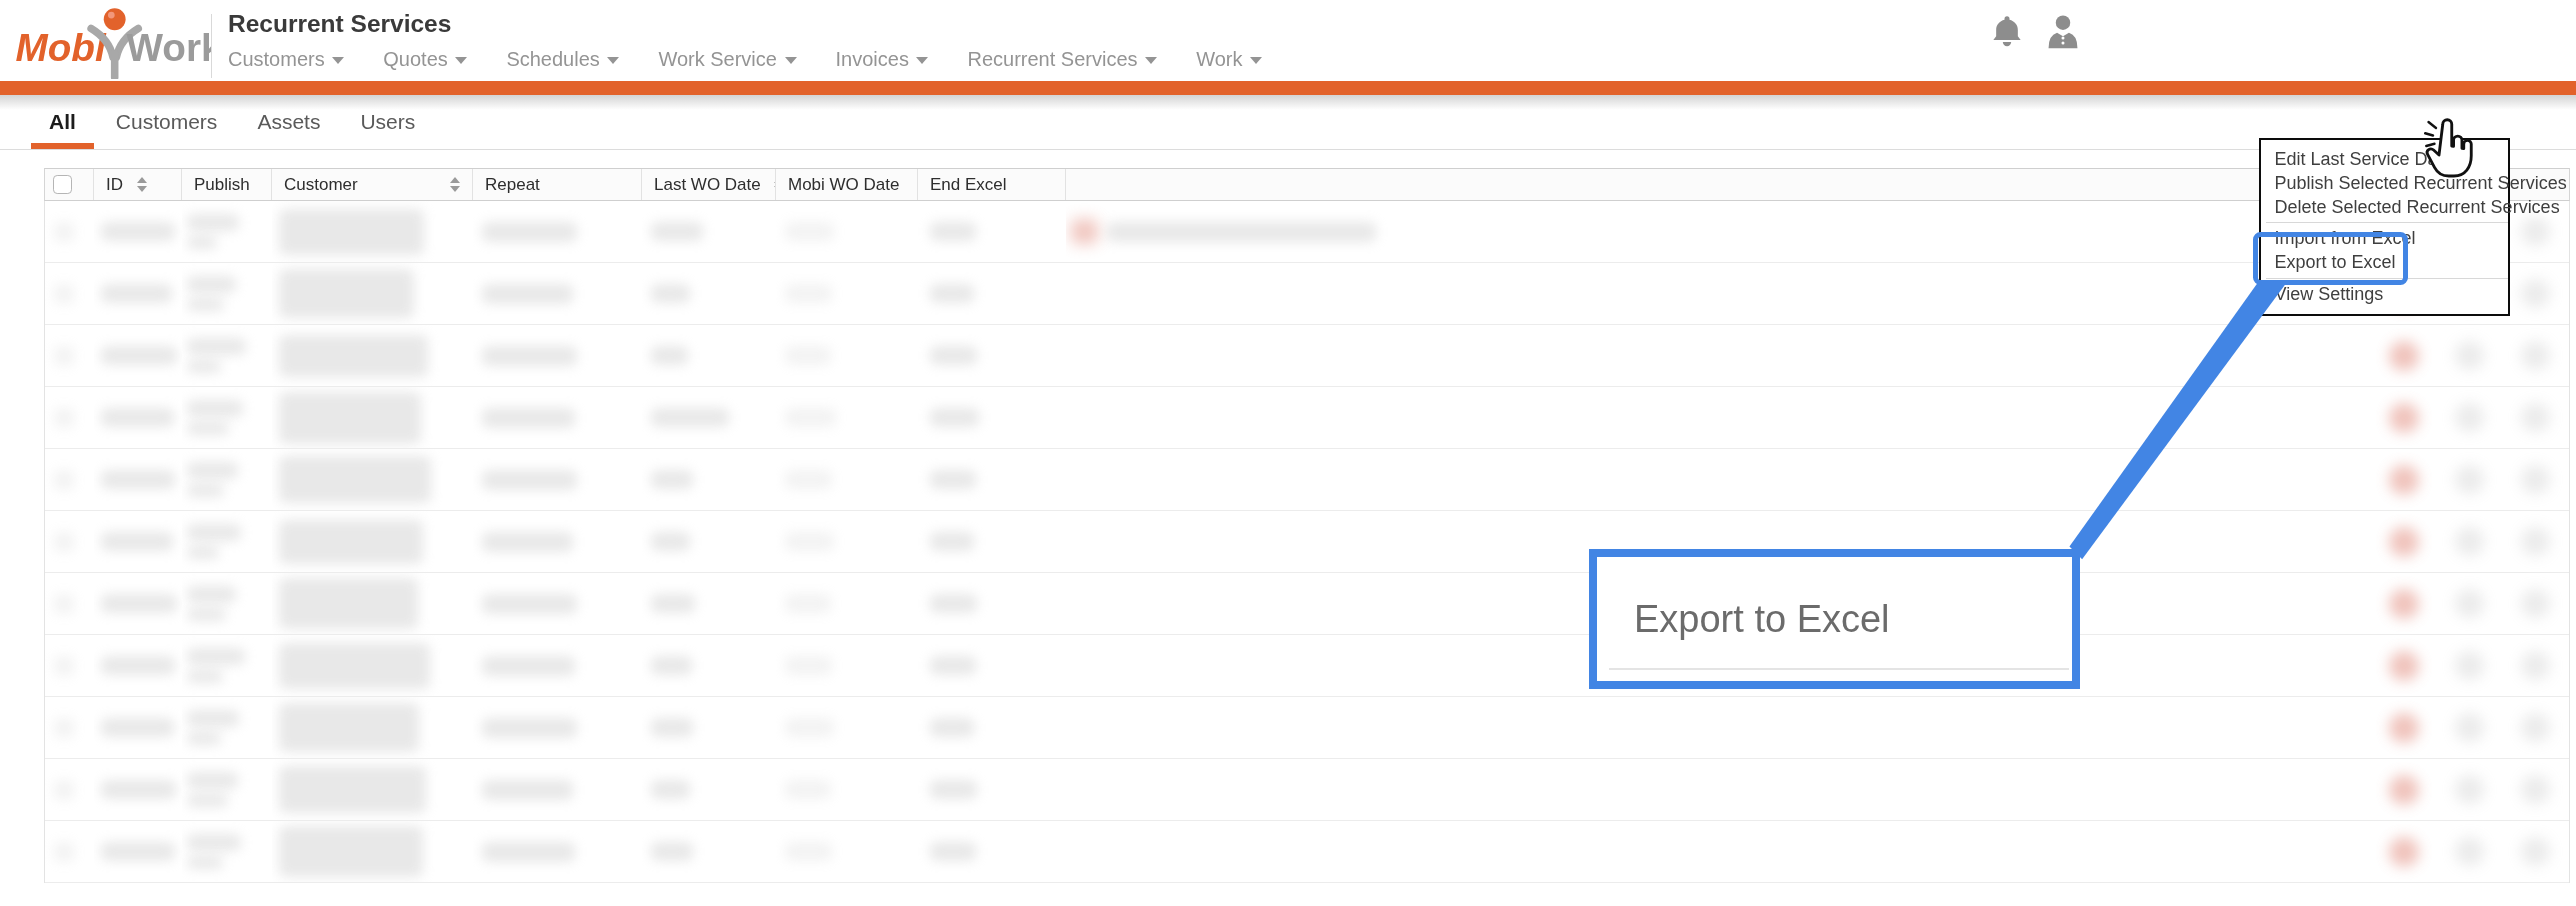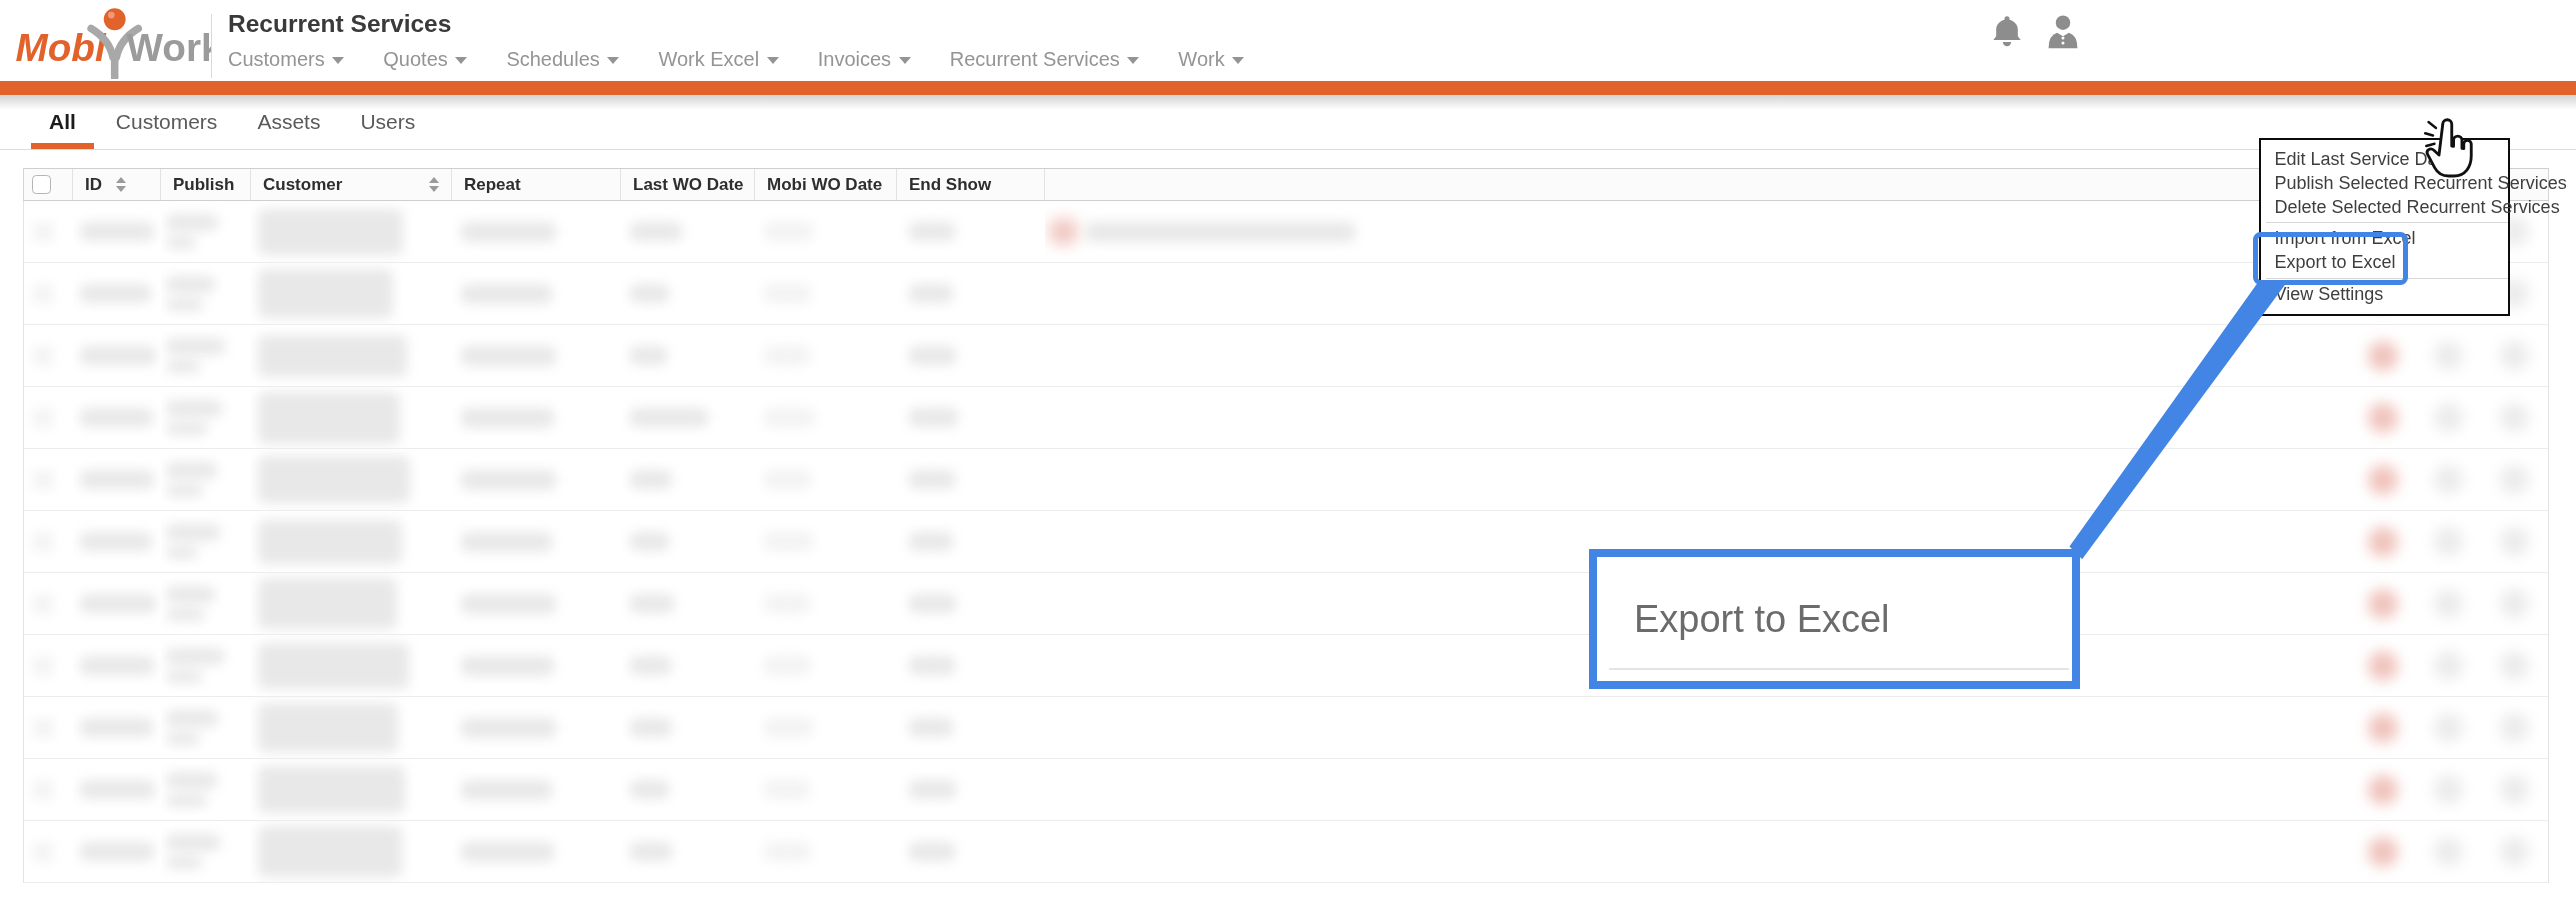--- a/index.html
+++ b/index.html
@@ -32,21 +32,21 @@
                    border:1.7px solid #9a9a9a; display:flex; align-items:center; cursor:pointer; }
   .filter-select .val { font-size:18px; color:#1f1f1f; padding-left:8.5px; }
   .filter-select .sel-caret { position:absolute; right:8.5px; top:6.8px; width:0; height:0;
       border-left:10px solid transparent; border-right:10px solid transparent; border-top:12.7px solid #7d7d7d; }
   .tool-icon { position:absolute; top:108px; width:34px; height:32px; display:flex; align-items:center; justify-content:center; cursor:pointer; color:#8d8d8d; }
   .q-icon { font-size:26px; font-weight:bold; color:#8d8d8d; }
   .kebab { display:flex; flex-direction:column; gap:6px; }
   .kebab i { width:6px; height:6px; border-radius:50%; background:#8d8d8d; }
 
   
-  .table { position:absolute; left:23px; top:168px; width:2526px; z-index:5;font-weight:bold; }
+  .table { position:absolute; left:44px; top:168px; width:2526px; z-index:5; }
   .t-head { display:grid; grid-template-columns:49px 88px 90px 201px 169px 134px 142px 148px 1302px 72px 59px 72px;
             height:33px; background:#fbfbfb; border-top:0.8px solid #cfcfcf; border-bottom:0.8px solid #cfcfcf;
             border-left:0.8px solid #d5d5d5; border-right:0.8px solid #d5d5d5; }
   .th { display:flex; align-items:center; font-size:17px; color:#2e2e2e; padding:0 6.8px 0 12px; border-right:0.8px solid #e2e2e2; overflow:hidden; white-space:nowrap; }
   .th:last-child { border-right:none; }
   .sort { display:flex; flex-direction:column; gap:2.5px; margin-left:13.5px; }
   .sort.far { margin-left:auto; margin-right:5px; }
   .sort b { width:0; height:0; border-left:5px solid transparent; border-right:5px solid transparent; }
   .sort b.up { border-bottom:6px solid #9a9a9a; }
   .sort b.dn { border-top:6px solid #9a9a9a; }
@@ -107,21 +107,21 @@
         </div>
         <div class="nav-item">
           <span>Quotes</span>
           <span class="caret-down"></span>
         </div>
         <div class="nav-item">
           <span>Schedules</span>
           <span class="caret-down"></span>
         </div>
         <div class="nav-item">
-          <span>Work Excel</span>
+          <span>Work Service</span>
           <span class="caret-down"></span>
         </div>
         <div class="nav-item">
           <span>Invoices</span>
           <span class="caret-down"></span>
         </div>
         <div class="nav-item">
           <span>Recurrent Services</span>
           <span class="caret-down"></span>
         </div>
@@ -221,21 +221,21 @@
           <span>Last WO Date</span>
           <span class="sort">
             <b class="up"></b>
             <b class="dn"></b>
           </span>
         </div>
         <div class="th">
           <span>Mobi WO Date</span>
         </div>
         <div class="th">
-          <span>End Show</span>
+          <span>End Excel</span>
         </div>
         <div class="th"></div>
         <div class="th"></div>
         <div class="th"></div>
       </div>
     <div class="t-body" id="tbody">
         <div class="row">
           <div class="cell" style="padding-left: 9.3px;">
             <span class="blob faint" style="width: 20px; height: 20px;"></span>
           </div>

